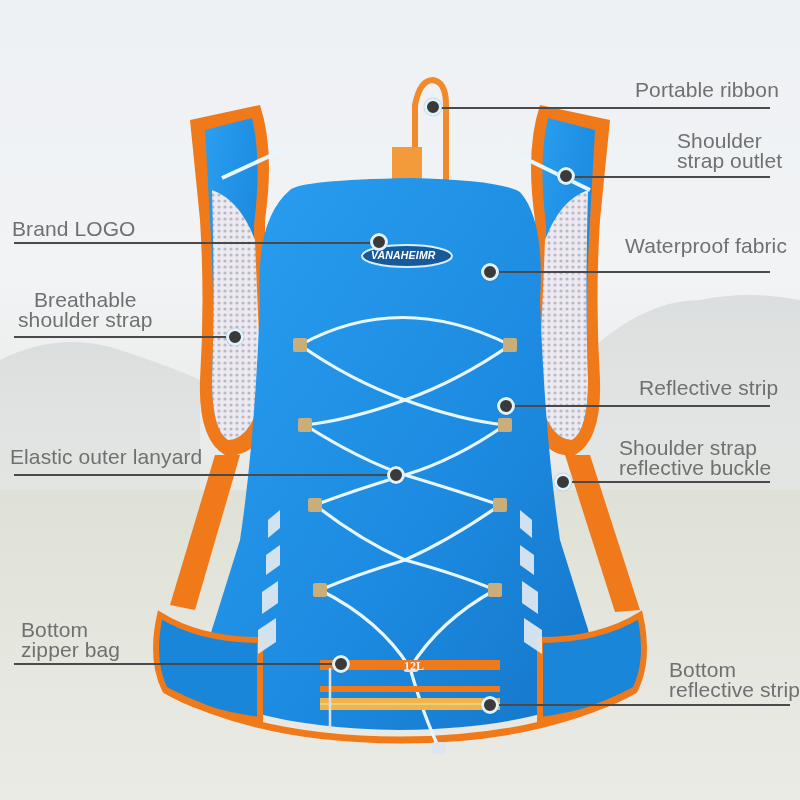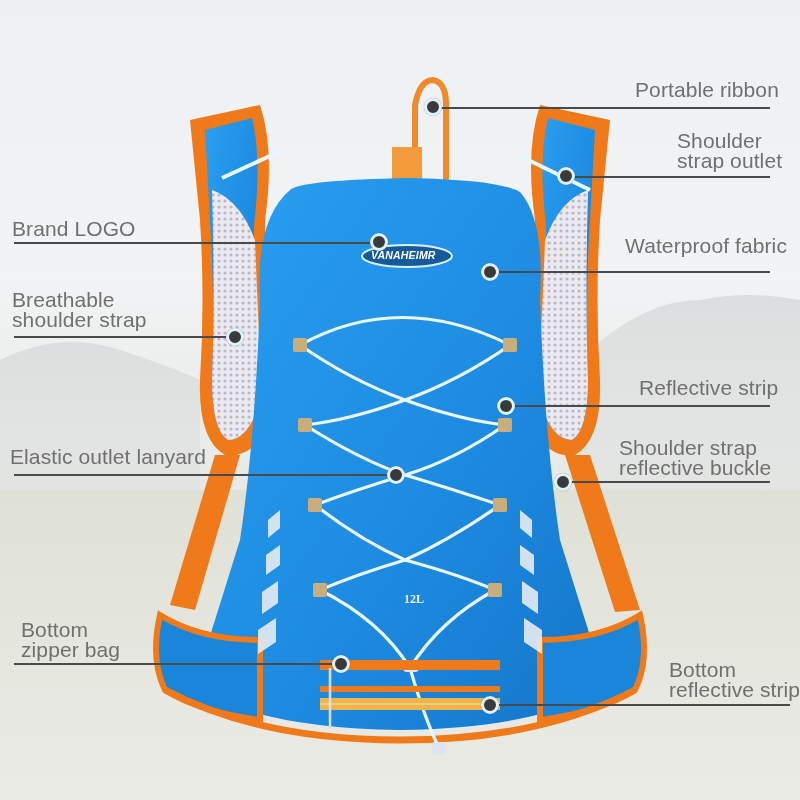--- a/index.html
+++ b/index.html
@@ -125,21 +125,21 @@
     <rect x="432" y="742" width="14" height="12" rx="3" fill="#dde6ee"></rect>
 
     <rect x="320" y="660" width="180" height="10" fill="#f07a1a"></rect>
     <rect x="320" y="686" width="180" height="6" fill="#f07a1a"></rect>
     <rect x="320" y="698" width="180" height="12" fill="#f2b44a"></rect>
     <rect x="320" y="703" width="180" height="2" fill="#e8d080"></rect>
     <path d="M330 668 l0 60" stroke="#d8e0e8" stroke-width="2.5"></path>
   </svg>
 
   <span class="logo-text" style="left:371px; top:249px;">VANAHEIMR</span>
-  <span class="capacity" style="left:404px; top:592px;text-align:center;">12L</span>
+  <span class="capacity" style="left:404px; top:659px;text-align:center;">12L</span>
 
   <div class="leader" style="left:433px; top:107px; width:337px;"></div>
   <div class="leader" style="left:566px; top:176px; width:204px;"></div>
   <div class="leader" style="left:14px; top:242px; width:365px;"></div>
   <div class="leader" style="left:490px; top:271px; width:280px;"></div>
   <div class="leader" style="left:14px; top:336px; width:221px;"></div>
   <div class="leader" style="left:506px; top:405px; width:264px;"></div>
   <div class="leader" style="left:14px; top:474px; width:382px;"></div>
   <div class="leader" style="left:563px; top:481px; width:207px;"></div>
   <div class="leader" style="left:14px; top:663px; width:327px;"></div>
@@ -162,29 +162,29 @@
   <div class="label" style="left:677px; top:131px;">
     <div>Shoulder</div>
     <div>strap outlet</div>
   </div>
   <div class="label" style="left:12px; top:219px;">
     <span>Brand LOGO</span>
   </div>
   <div class="label" style="left:625px; top:236px;">
     <span>Waterproof fabric</span>
   </div>
-  <div class="label" style="left:12px; top:290px;">
+  <div class="label" style="left:18px; top:290px;text-align:center;">
     <div>Breathable</div>
     <div>shoulder strap</div>
   </div>
   <div class="label" style="left:639px; top:378px;">
     <span>Reflective strip</span>
   </div>
   <div class="label" style="left:10px; top:447px;">
-    <span>Elastic outlet lanyard</span>
+    <span>Elastic outer lanyard</span>
   </div>
   <div class="label" style="left:619px; top:438px;">
     <div>Shoulder strap</div>
     <div>reflective buckle</div>
   </div>
   <div class="label" style="left:21px; top:620px;">
     <div>Bottom</div>
     <div>zipper bag</div>
   </div>
   <div class="label" style="left:669px; top:660px;">

